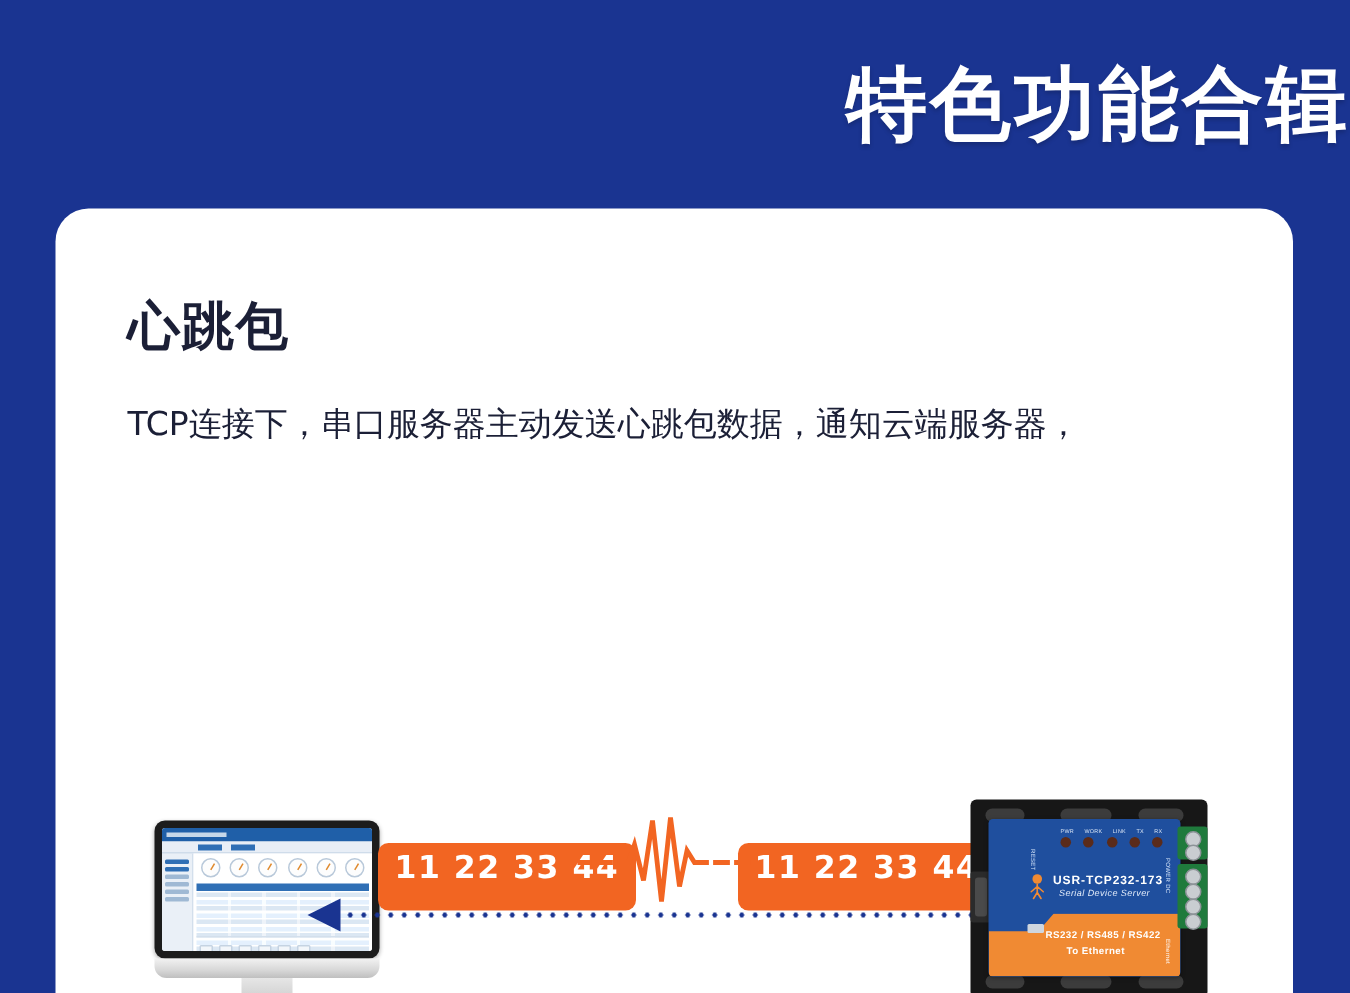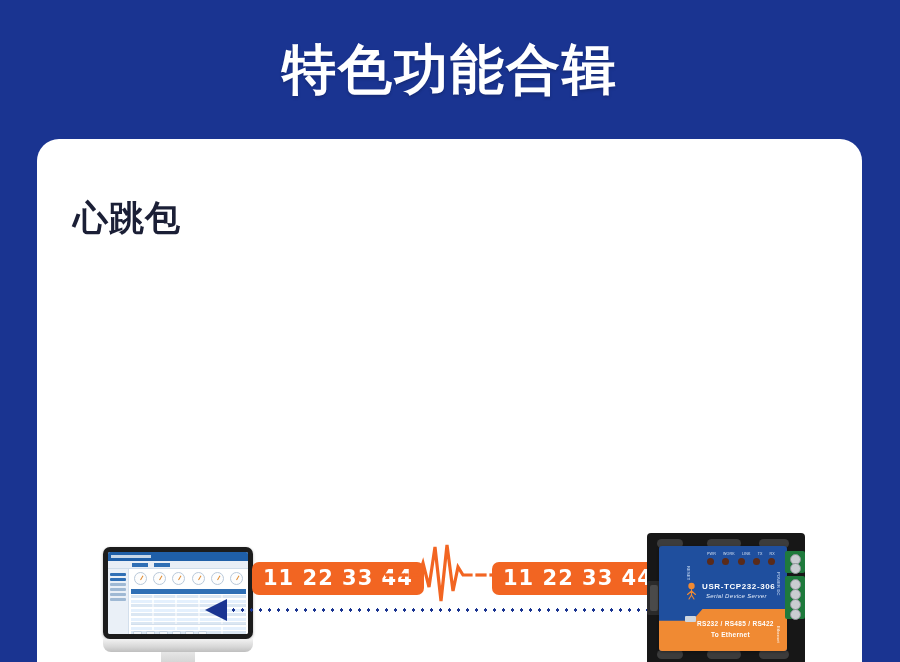--- a/index.html
+++ b/index.html
@@ -8,21 +8,21 @@
     background:#1a3491;
     font-family:"Liberation Sans","DejaVu Sans",sans-serif;
     overflow:hidden;
     position:relative;
   }
   #page{position:relative;width:900px;height:662px;}
 
   
   .banner{
     position:absolute;left:0;top:0;width:900px;height:139px;
-    display:flex;align-items:center;justify-content:center;
+    display:flex;align-items:center;justify-content:flex-end;
   }
   .banner-title{
     color:#ffffff;
     font-size:54px;
     font-weight:bold;
     letter-spacing:2px;
     line-height:1;
     text-shadow:0 2px 3px rgba(0,0,0,.18);
     font-family:"DejaVu Sans","Liberation Sans",sans-serif;
   }
@@ -30,21 +30,21 @@
   
   .card{
     position:absolute;left:37px;top:139px;
     width:825px;height:560px;
     background:#ffffff;
     border-radius:22px 22px 0 0;
     overflow:hidden;
   }
 
   .card-heading{
-    position:absolute;left:36px;top:62px;
+    position:absolute;left:48px;top:62px;
     font-size:35px;font-weight:bold;color:#1b1f36;
     letter-spacing:1px;line-height:1;
     font-family:"DejaVu Sans","Liberation Sans",sans-serif;
   }
   .card-body{
     position:absolute;left:48px;top:125px;width:760px;
     font-size:22px;color:#1b1f36;line-height:40px;
     font-family:"DejaVu Sans","Liberation Sans",sans-serif;
   }
   .card-body div{white-space:nowrap;}
@@ -119,21 +119,21 @@
   .mon-stand1{
     position:absolute;left:96px;top:113px;width:34px;height:18px;
     background:linear-gradient(180deg,#e6e6e6,#c9c9c9);
   }
 
   
   .badge{
     position:absolute;
     background:#f26522;color:#fff;
     font-size:21px;font-weight:bold;
-    padding:6px 11px 6px;border-radius:7px;
+    padding:6px 11px 18px;border-radius:7px;
     letter-spacing:1px;line-height:1;
     font-family:"DejaVu Sans","Liberation Sans",sans-serif;
     white-space:nowrap;
   }
   .badge-left{left:215px;top:173px;}
   .badge-right{left:455px;top:173px;}
 
   .heartbeat{position:absolute;left:348px;top:150px;width:120px;height:72px;}
 
   
@@ -250,20 +250,21 @@
 
   <div class="banner">
     <div class="banner-title">特色功能合辑</div>
   </div>
 
   <div class="card">
 
     <div class="card-heading">心跳包</div>
 
     <div class="card-body">
+      <div>TCP连接下，串口服务器主动发送心跳包数据，通知云端服务器，</div>
     </div>
 
     <div class="diagram">
 
       <div class="monitor">
         <div class="mon-bezel">
           <div class="mon-screen">
             <div class="scr-title">
               <div class="scr-dots">
                 <span></span><span></span><span></span>
@@ -360,21 +361,21 @@
                 <b></b>
                 <b></b>
             </div>
           </div>
 
           <svg class="dev-logo" viewBox="0 0 13 18">
             <circle cx="6.5" cy="4" r="3.2" fill="#f08a33"></circle>
             <path d="M6.5 7.5 L6.5 13 M6.5 9 L2.5 12.5 M6.5 9 L10.5 12.5 M6.5 13 L4 17 M6.5 13 L9 17" stroke="#f08a33" stroke-width="1.1" fill="none" stroke-linecap="round"></path>
           </svg>
 
-          <div class="dev-name">USR-TCP232-306</div>
+          <div class="dev-name">USR-TCP232-173</div>
           <div class="dev-sub">Serial Device Server</div>
           <div class="dev-rs">RS232 / RS485 / RS422</div>
           <div class="dev-eth">To Ethernet</div>
 
           <div class="dev-usb"></div>
 
           <div class="dev-sidetext">POWER DC</div>
           <div class="dev-sidetext3">Ethernet</div>
         </div>
 

